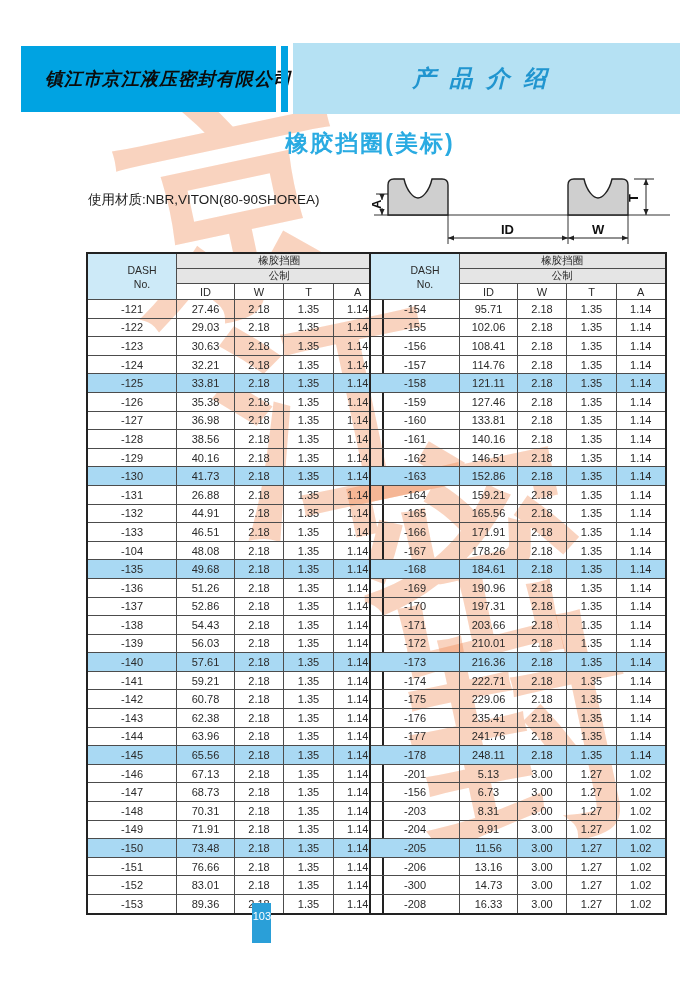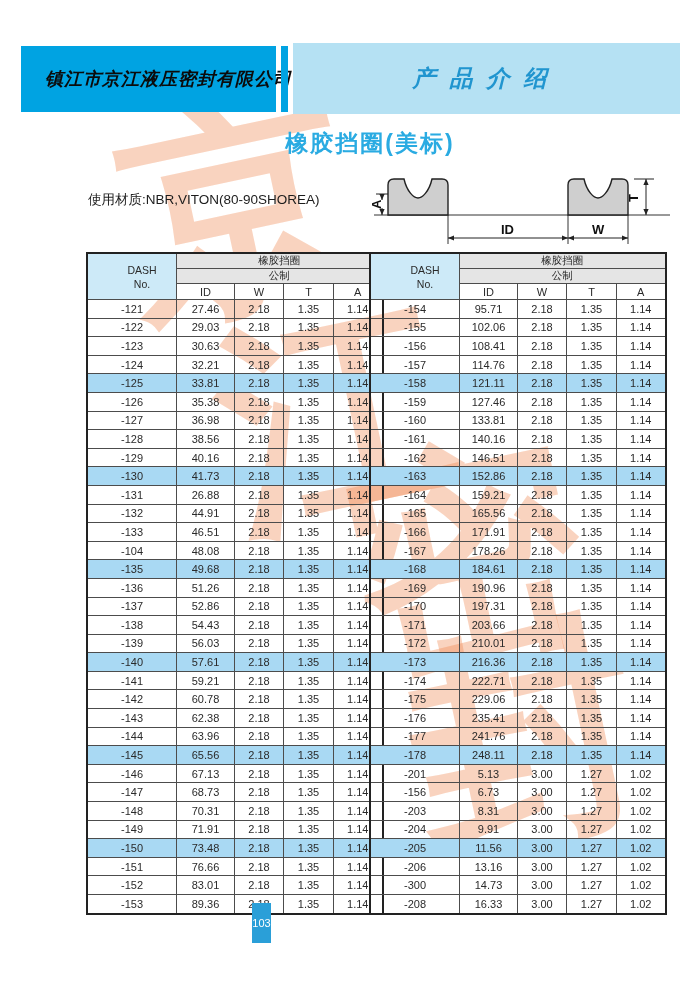--- a/index.html
+++ b/index.html
@@ -62,21 +62,21 @@
   .tbl col.c-t{width:50px;}
   .tbl col.c-a{width:49px;}
   .tbl tbody td{height:17.6px;}
   .tbl tbody tr.hl td{background:#a9d9f3;}
   
   .foot-block{
     position:absolute;left:252px;top:903px;width:19px;height:40px;
     background:#2a9fd8;z-index:2;
   }
   .foot-num{
-    display:block;text-align:center;color:#ffffff;font-size:11px;margin-top:14px;
+    display:block;text-align:right;color:#ffffff;font-size:11px;margin-top:7px;
   }
   
   .dim-label{font-size:13px;font-weight:bold;font-family:"Liberation Sans",sans-serif;fill:#111;}
 </style>
 </head>
 <body>
 
 <div class="wm" style="left:120px;top:90px;font-size:230px;">京</div>
 <div class="wm" style="left:220px;top:300px;font-size:230px;">江</div>
 <div class="wm" style="left:350px;top:440px;font-size:230px;">密</div>

